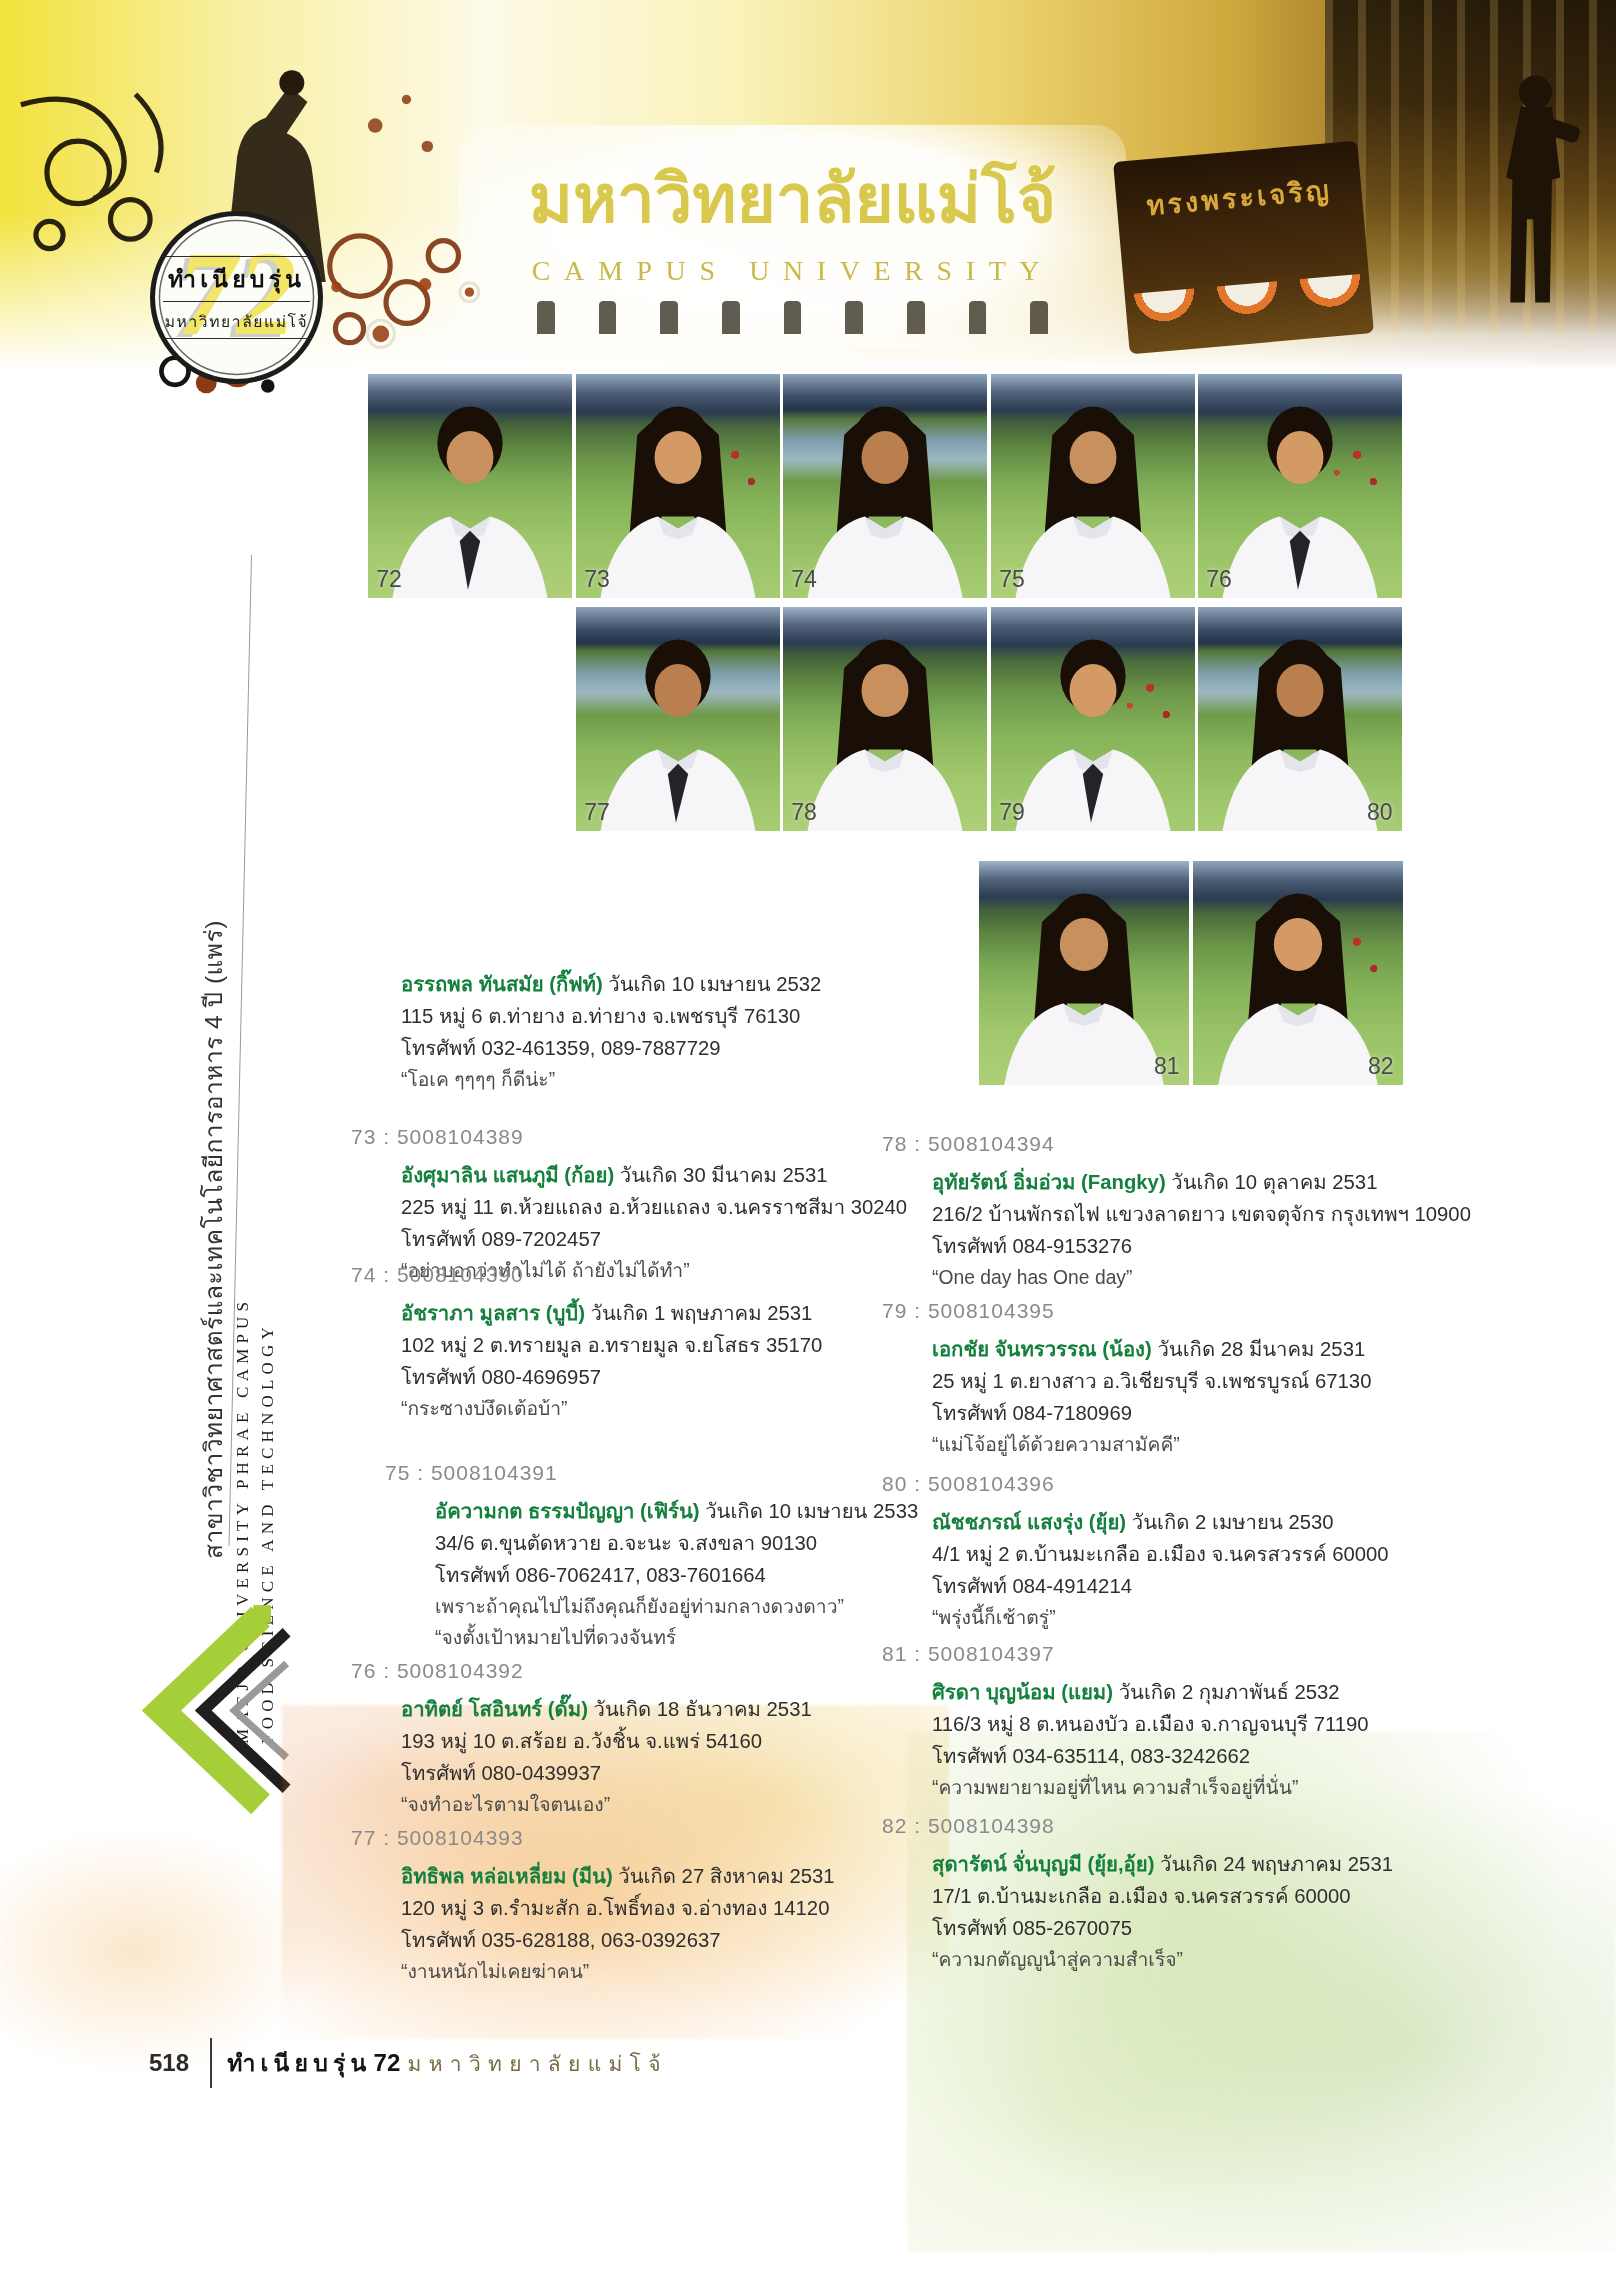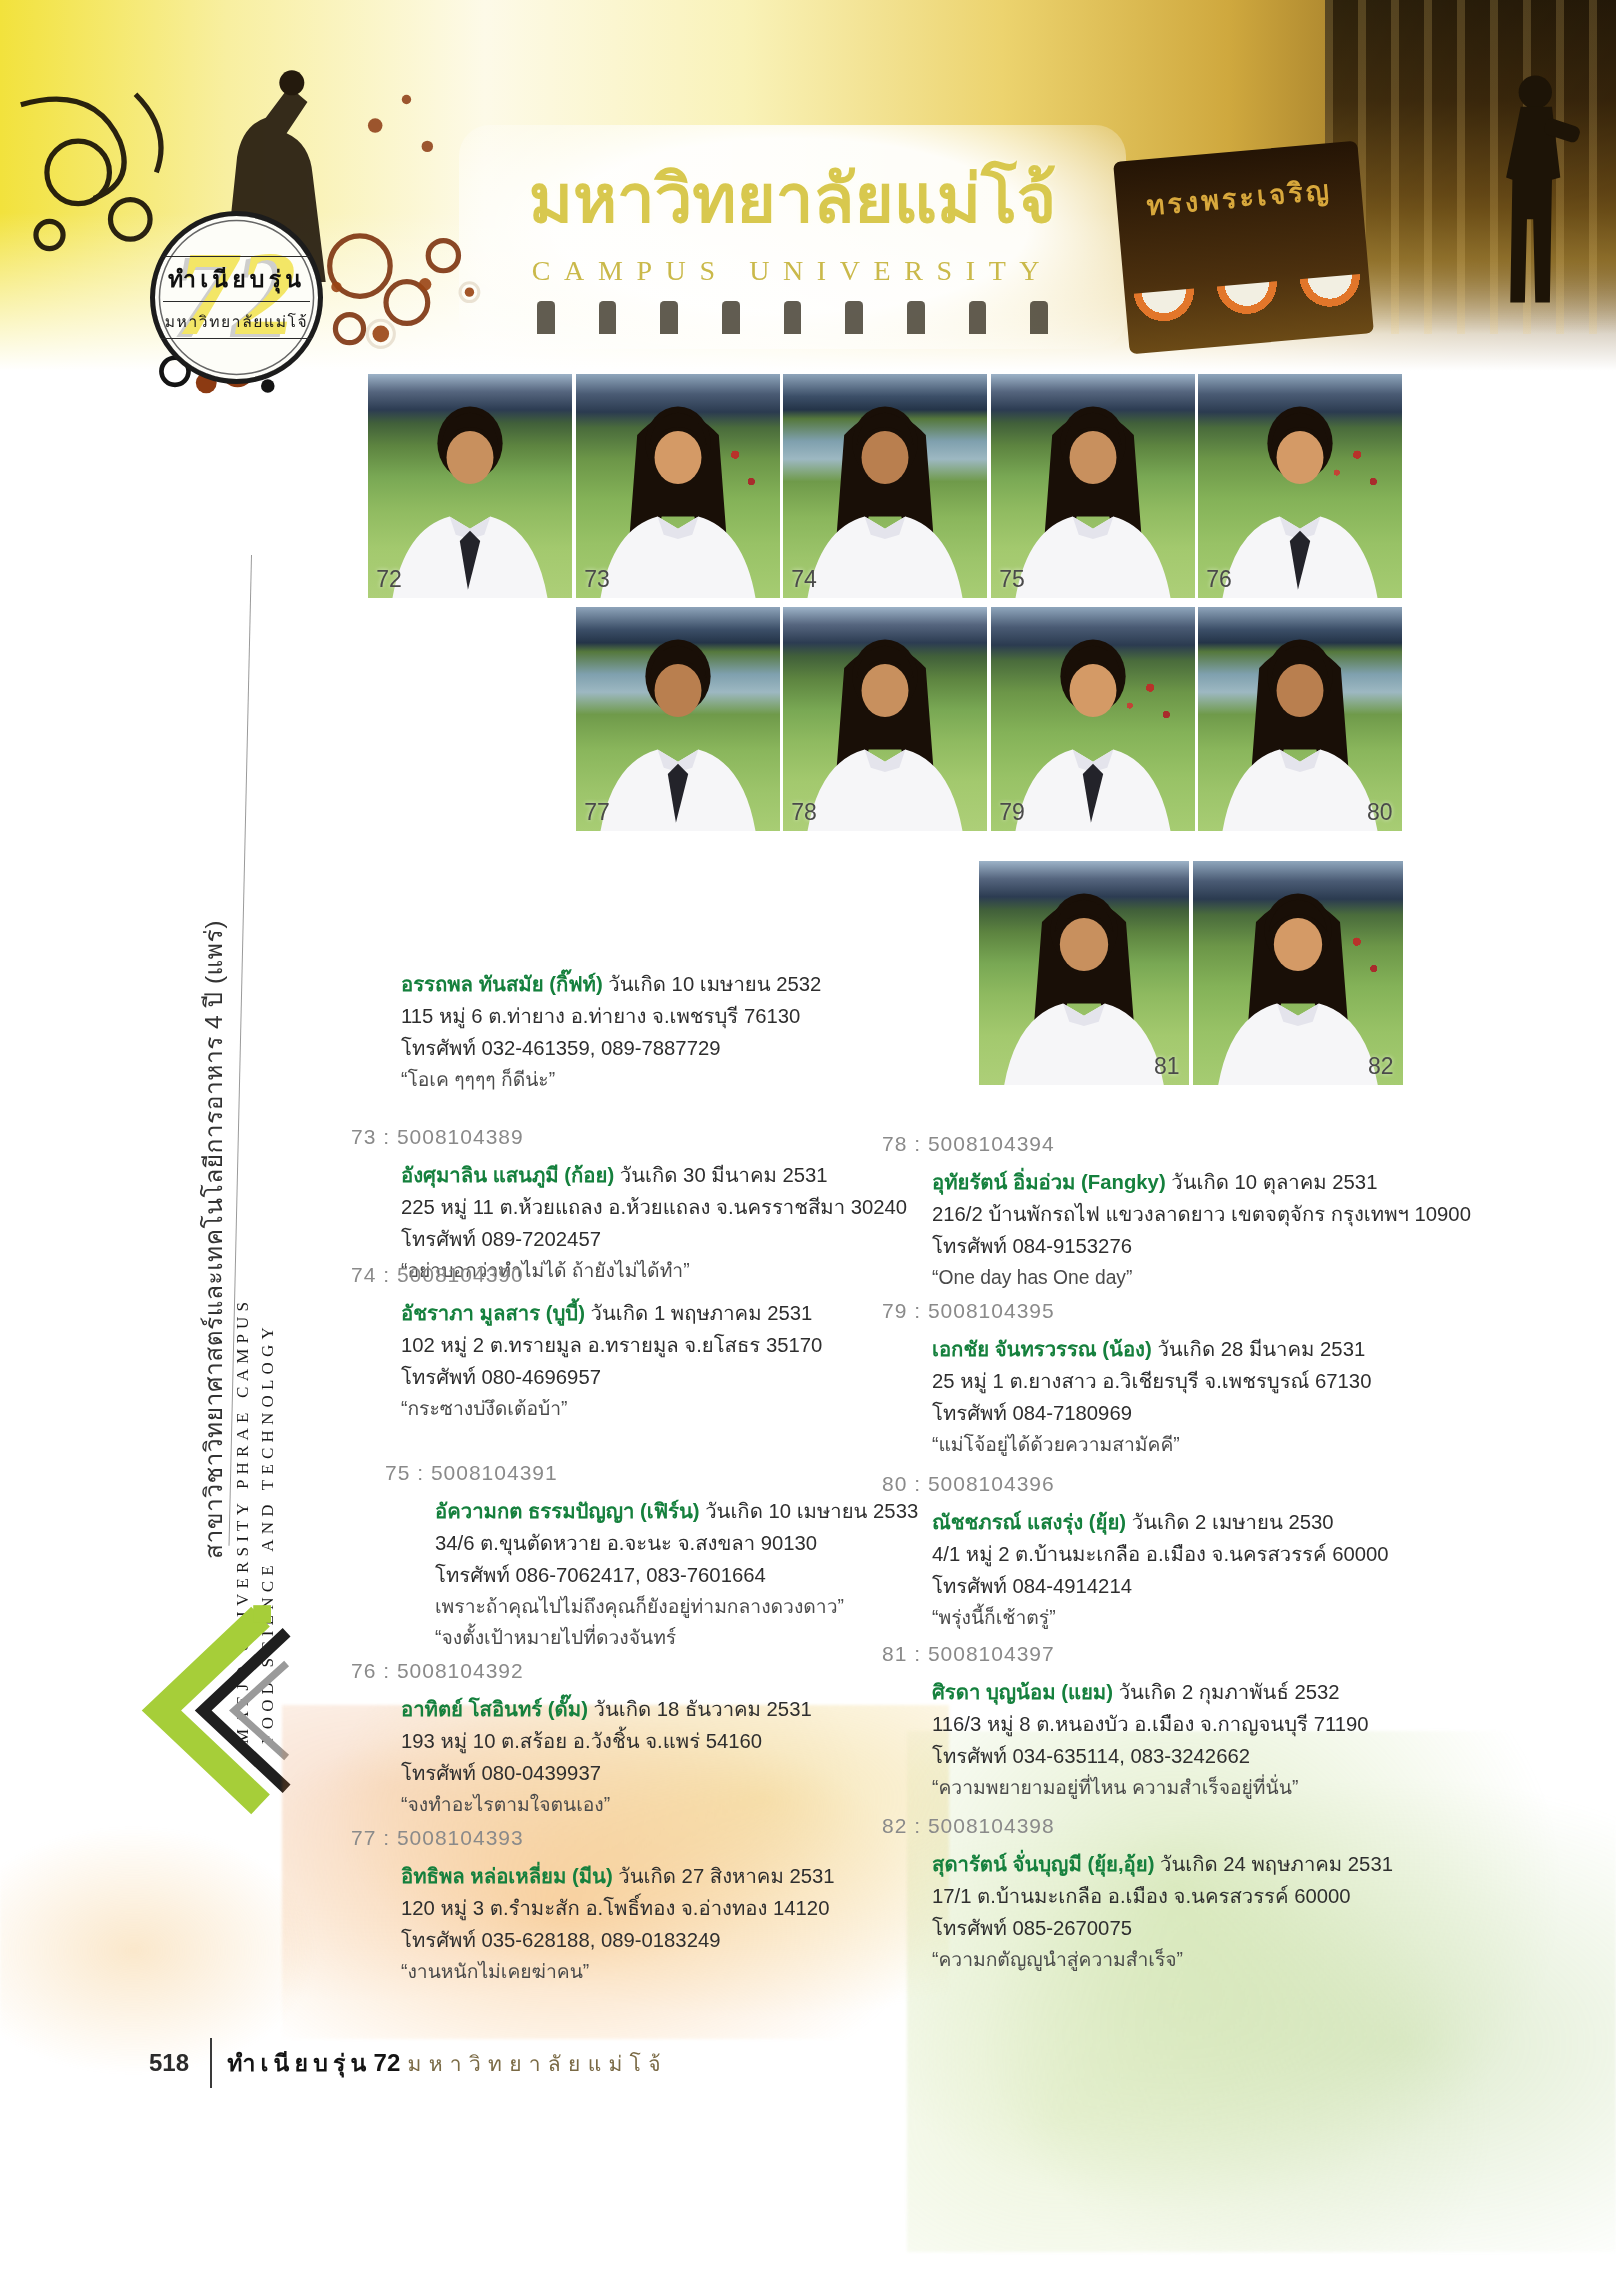--- a/index.html
+++ b/index.html
@@ -384,21 +384,21 @@
             <div class="e-quote">“จงทำอะไรตามใจตนเอง”</div>
           </div>
     </div>
   </div>
 
   <div class="entry" style="left: 351px; top: 1826px;">
     <div class="entry-head"><span class="e-num">77</span><span> : </span><span class="e-sid">5008104393</span></div>
     <div class="entry-body">
       <div class="entry-line"><span class="e-name">อิทธิพล หล่อเหลี่ยม (มีน)</span> <span class="e-birth">วันเกิด 27 สิงหาคม 2531</span></div>
       <div class="entry-line e-address">120 หมู่ 3 ต.รำมะสัก อ.โพธิ์ทอง จ.อ่างทอง 14120</div>
-      <div class="entry-line e-phone">โทรศัพท์ 035-628188, 089-0183249</div>
+      <div class="entry-line e-phone">โทรศัพท์ 035-628188, 063-0392637</div>
       <div class="e-quotes">
             <div class="e-quote">“งานหนักไม่เคยฆ่าคน”</div>
           </div>
     </div>
   </div>
 
   <div class="entry" style="left: 882px; top: 1132px;">
     <div class="entry-head"><span class="e-num">78</span><span> : </span><span class="e-sid">5008104394</span></div>
     <div class="entry-body">
       <div class="entry-line"><span class="e-name">อุทัยรัตน์ อิ่มอ่วม (Fangky)</span> <span class="e-birth">วันเกิด 10 ตุลาคม 2531</span></div>

